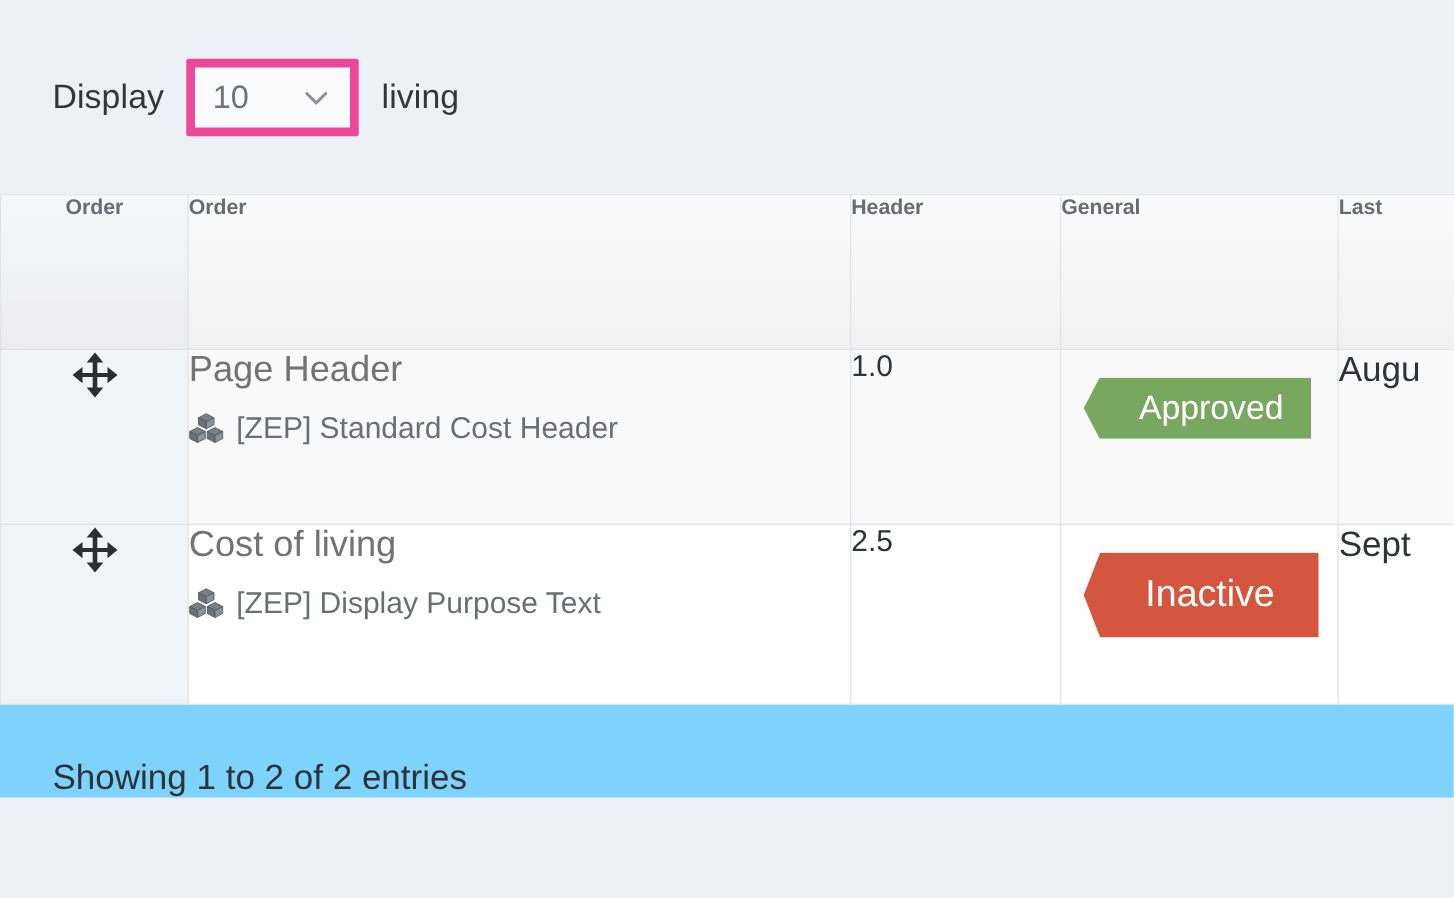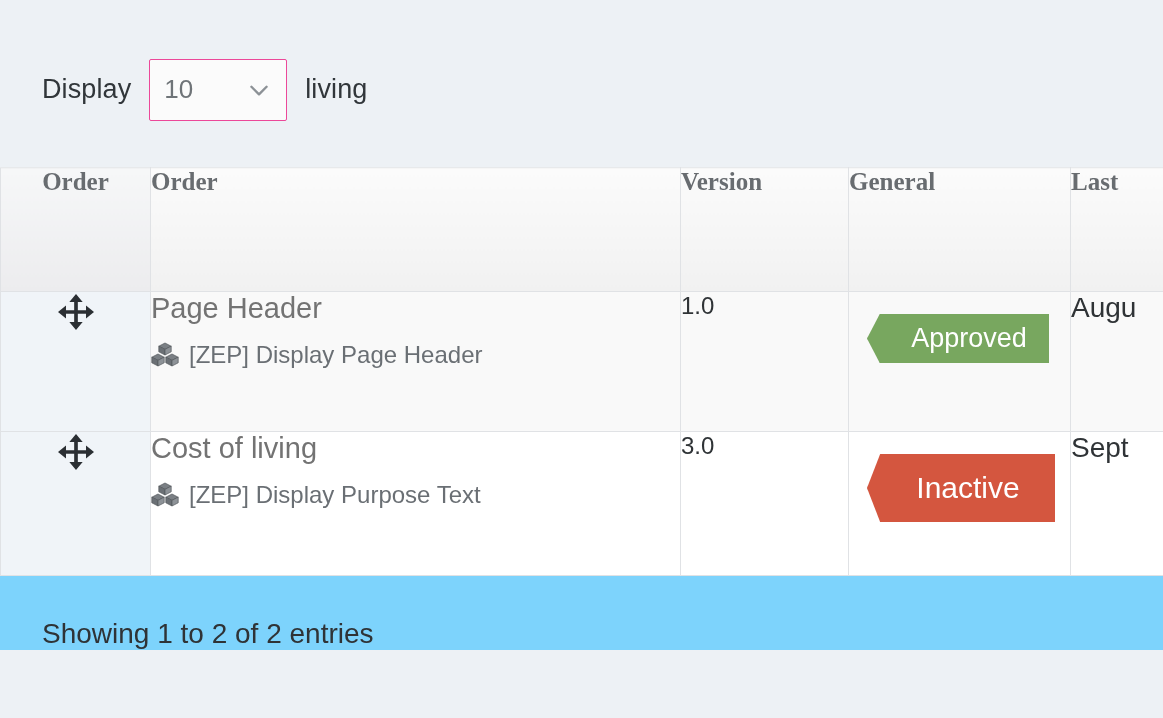--- a/index.html
+++ b/index.html
@@ -16,37 +16,36 @@
     overflow: hidden;
   }
 
   
   .toolbar {
     height: 155px;
     background: #edf1f5;
     display: flex;
     align-items: center;
     padding-left: 42px;
-    margin-top: 12px;
   }
   .length-label {
     font-size: 27px;
     color: #31363a;
     letter-spacing: 0.1px;
   }
   .select-wrap {
     position: relative;
     display: inline-block;
     margin: 0 18px;
   }
   .length-select {
     width: 138px;
     height: 62px;
     background: #fbfbfb;
-    border: 1px solid #ec4899;
+    border: 7px solid #ec4899;
     border-radius: 2px;
     display: flex;
     align-items: center;
     padding: 0 14px;
     cursor: pointer;
   }
   .length-value {
     font-size: 26px;
     color: #6f7478;
     flex: 1;
@@ -71,29 +70,28 @@
   }
   table.grid th, table.grid td {
     border: 1px solid #e0e2e5;
     border-top: 1px solid #e7e9eb;
     vertical-align: top;
     padding: 0;
   }
   thead th {
     background: linear-gradient(to bottom, #fbfbfb 0%, #f1f1f1 100%);
     border-bottom: 2px solid #e2e4e6;
-    font-size: 25px;
+    font-size: 17px;
     font-weight: bold;
     color: #686c70;
     height: 124px;
     text-align: left;
     padding: 0 20px;
     vertical-align: middle;
     white-space: nowrap;
-    font-family: Liberation Serif, serif;
   }
   th.col-order {
     width: 150px;
     text-align: center;
     padding: 0;
     background: linear-gradient(to bottom, #f6f7f8 0%, #ececee 100%);
   }
   th.col-name    { width: 530px; }
   th.col-version { width: 168px; }
   th.col-status  { width: 222px; }
@@ -212,21 +210,21 @@
 
   <span class="length-label">living</span>
 </div>
 
 <div class="table-wrap">
   <table class="grid">
     <thead>
       <tr>
         <th class="col-order">Order</th>
         <th class="col-name">Order</th>
-        <th class="col-version">Version</th>
+        <th class="col-version">Header</th>
         <th class="col-status">General</th>
         <th class="col-last">Last</th>
       </tr>
     </thead>
     <tbody>
 
       <tr class="row-odd">
         <td class="cell-order">
           <span class="move-icon">
             <svg viewBox="0 0 24 24" width="40" height="40" fill="#2b2f33">
@@ -245,21 +243,21 @@
                   <path d="M20.2 4.2 L20.2 9.8 L14 13 L14 7.4 Z" fill="#8d9297"></path>
                   <path d="M7 12 L13.2 15.2 L7 18.4 L0.8 15.2 Z"></path>
                   <path d="M0.8 15.2 L7 18.4 L7 24 L0.8 20.8 Z" fill="#6b7075"></path>
                   <path d="M13.2 15.2 L13.2 20.8 L7 24 L7 18.4 Z" fill="#8d9297"></path>
                   <path d="M21 12 L27.2 15.2 L21 18.4 L14.8 15.2 Z"></path>
                   <path d="M14.8 15.2 L21 18.4 L21 24 L14.8 20.8 Z" fill="#6b7075"></path>
                   <path d="M27.2 15.2 L27.2 20.8 L21 24 L21 18.4 Z" fill="#8d9297"></path>
                 </g>
               </svg>
             </span>
-            <span>[ZEP] Display Page Header</span>
+            <span>[ZEP] Standard Cost Header</span>
           </div>
         </td>
         <td class="cell-version">1.0</td>
         <td class="cell-status">
           <div class="status-slot">
             <span class="badge badge-approved">Approved</span>
           </div>
         </td>
         <td class="cell-last">Augu</td>
       </tr>
@@ -286,21 +284,21 @@
                   <path d="M13.2 15.2 L13.2 20.8 L7 24 L7 18.4 Z" fill="#8d9297"></path>
                   <path d="M21 12 L27.2 15.2 L21 18.4 L14.8 15.2 Z"></path>
                   <path d="M14.8 15.2 L21 18.4 L21 24 L14.8 20.8 Z" fill="#6b7075"></path>
                   <path d="M27.2 15.2 L27.2 20.8 L21 24 L21 18.4 Z" fill="#8d9297"></path>
                 </g>
               </svg>
             </span>
             <span>[ZEP] Display Purpose Text</span>
           </div>
         </td>
-        <td class="cell-version">3.0</td>
+        <td class="cell-version">2.5</td>
         <td class="cell-status">
           <div class="status-slot">
             <span class="badge badge-inactive">Inactive</span>
           </div>
         </td>
         <td class="cell-last">Sept</td>
       </tr>
 
     </tbody>
   </table>

